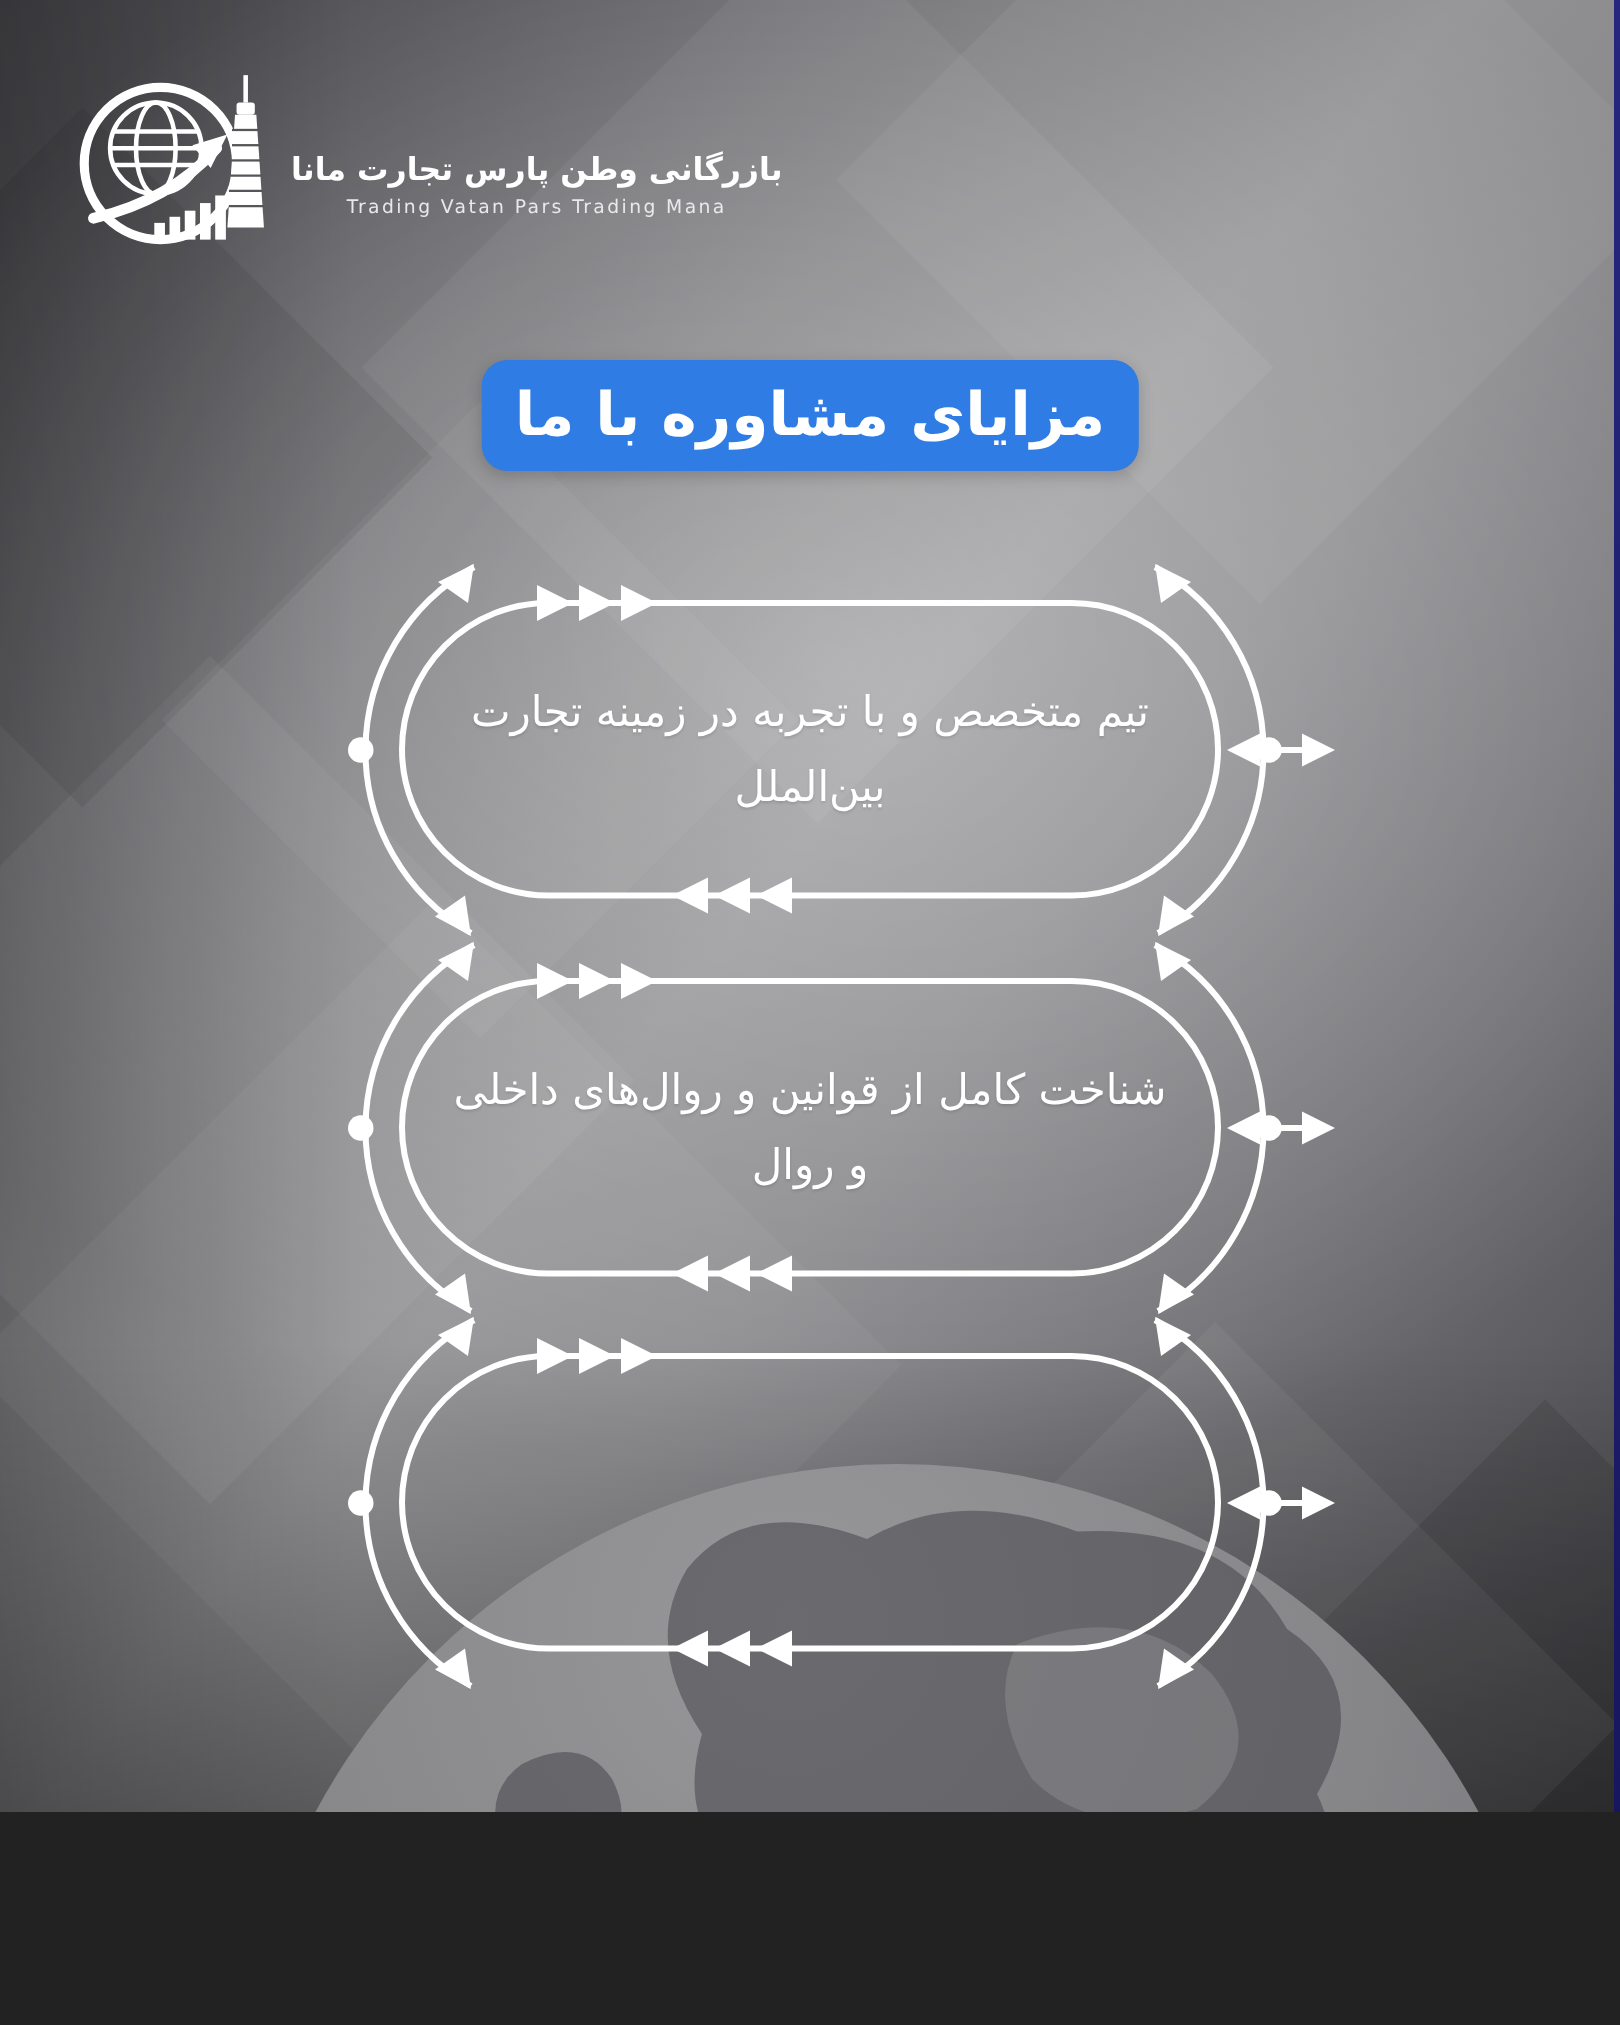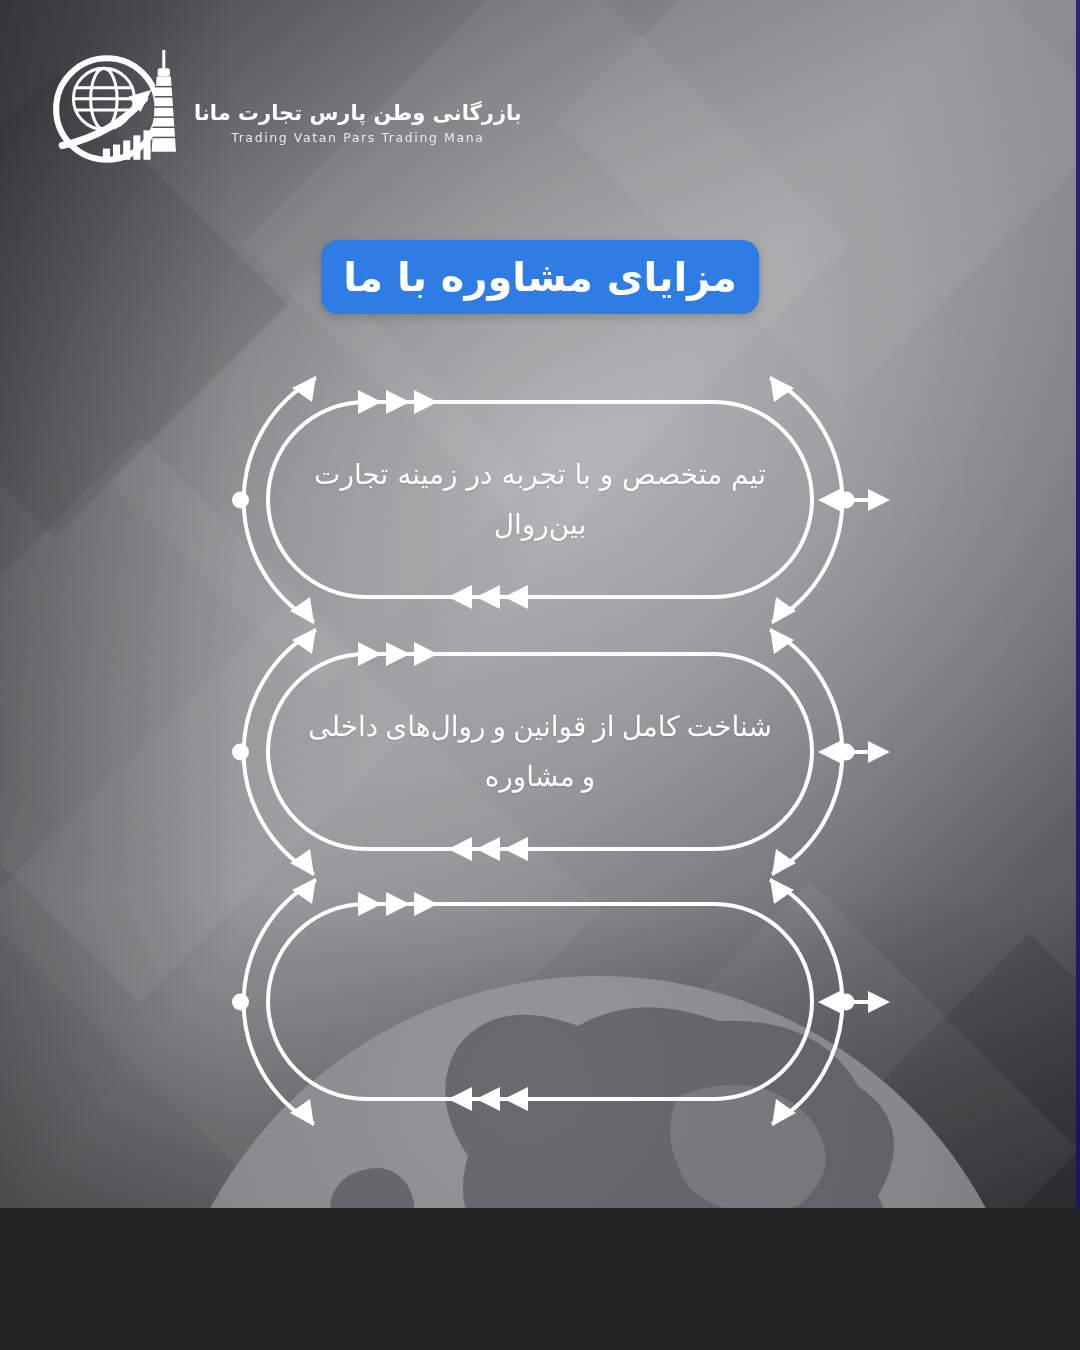--- a/index.html
+++ b/index.html
@@ -41,21 +41,21 @@
   
   .title-badge{
     position:absolute;left:50%;top:240px;transform:translateX(-50%);
     background:#2e7ce4;color:#fff;
     font-size:40px;font-weight:700;line-height:1.4;
     padding:9px 22px;border-radius:17px;direction:rtl;white-space:nowrap;
     box-shadow:0 3px 10px rgba(0,0,0,0.18);
   }
   
   .capsule{position:absolute;left:230px;width:672px;height:264px;}
-  .cap1{top:368px;} .cap2{top:620px;font-family:Liberation Serif, serif;} .cap3{top:870px;}
+  .cap1{top:368px;} .cap2{top:620px;} .cap3{top:870px;}
   .capsule svg.frame{position:absolute;left:0;top:0;overflow:visible;}
   .cap-text{
     position:absolute;left:70px;top:34px;width:480px;height:195px;
     display:flex;flex-direction:column;justify-content:center;align-items:center;
     gap:16px;direction:rtl;text-align:center;
     color:#fff;font-size:28px;font-weight:500;line-height:1.2;
     text-shadow:0 1px 2px rgba(0,0,0,0.12);
   }
   .frame-stroke{stroke:#fff;stroke-width:4;fill:none;}
   .frame-fill{fill:#fff;stroke:none;}
@@ -166,31 +166,31 @@
   </div>
 
   <div class="title-badge">مزایای مشاوره با ما</div>
 
   <div class="capsule cap1">
     <svg class="frame" width="672" height="264" viewBox="0 0 672 264">
       <use href="#capsule-frame"></use>
     </svg>
     <div class="cap-text">
       <div>تیم متخصص و با تجربه در زمینه تجارت</div>
-      <div>بین‌روال</div>
+      <div>بین‌الملل</div>
     </div>
   </div>
 
   <div class="capsule cap2">
     <svg class="frame" width="672" height="264" viewBox="0 0 672 264">
       <use href="#capsule-frame"></use>
     </svg>
     <div class="cap-text">
       <div>شناخت کامل از قوانین و روال‌های داخلی</div>
-      <div>و مشاوره</div>
+      <div>و روال</div>
     </div>
   </div>
 
   <div class="capsule cap3">
     <svg class="frame" width="672" height="264" viewBox="0 0 672 264">
       <use href="#capsule-frame"></use>
     </svg>
   </div>
 
   <div class="edge-right"></div>

